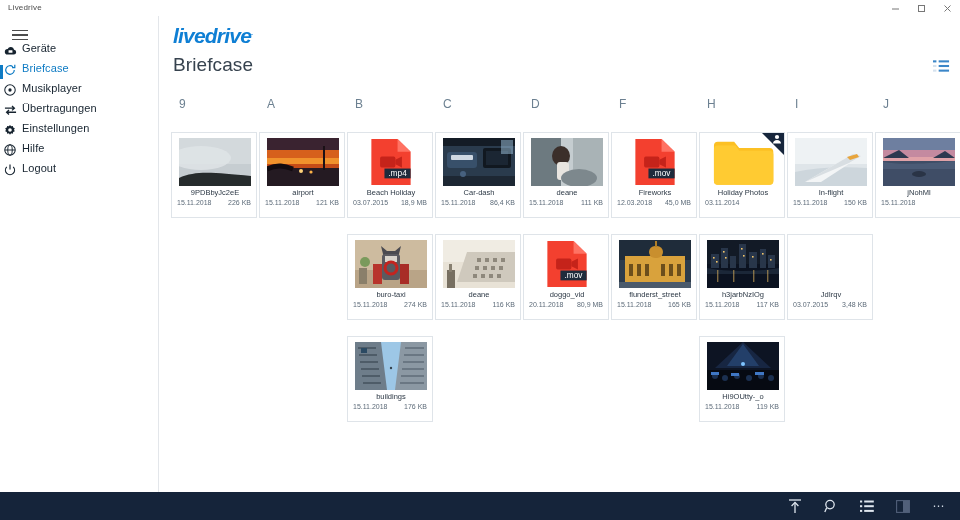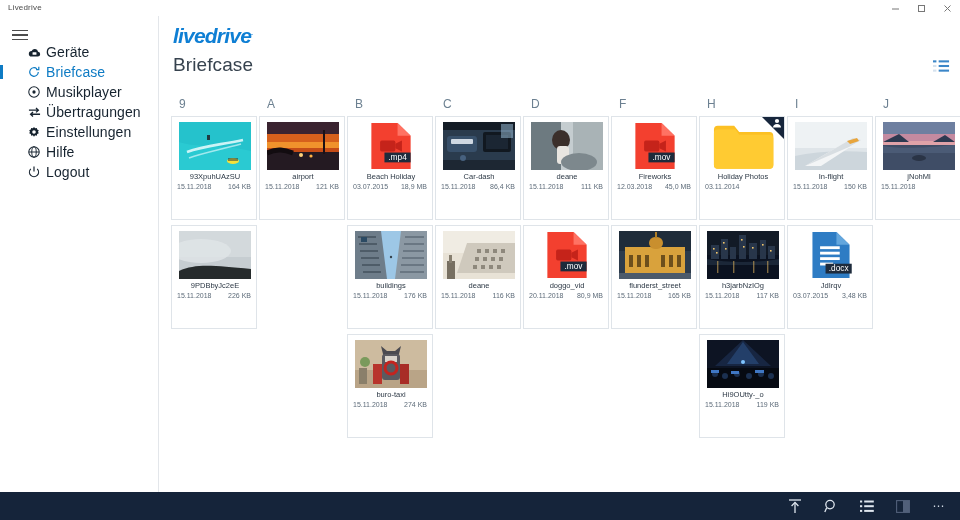--- a/index.html
+++ b/index.html
@@ -42,23 +42,23 @@
   .hamburger {
     position: absolute; left: 8px; top: 8px;
     width: 24px; height: 22px;
     display: flex; flex-direction: column; justify-content: center; gap: 3px;
     padding: 0 4px;
   }
   .hamburger span { display: block; height: 1.6px; background: #4d4d4d; border-radius: 0; }
 
   .navlist { position: absolute; left: 0; top: 26px; width: 159px; }
   .navitem {
-    position: relative; height: 20px; display: flex; align-items: center;
-    padding-left: 24px; margin-bottom: 0;
-    font-size: 14px; color: #16232f;
+    position: relative; height: 20px; display: flex; 
+    padding-left: 0; margin-bottom: 0;
+    font-size: 11px; color: #16232f;
   }
   .navitem .navicon {
     width: 20px; min-width: 20px; height: 16px;
     display: flex; align-items: center; justify-content: center;
     color: #1c2b3a;
   }
   .navitem .navlabel { padding-left: 2px; letter-spacing: .1px; }
   .navitem.active { color: #0e7bc4; }
   .navitem.active .navicon { color: #0e7bc4; }
   .navitem.active::before {
@@ -102,21 +102,21 @@
     overflow: hidden;
   }
   .columns { position: relative; display: flex; padding-left: 10px; }
   .column { width: 88px; min-width: 88px; }
   .colhead {
     height: 24px; font-size: 12px; color: #6c8091;
     font-weight: 300; padding-left: 9px; line-height: 24px;
   }
   .card {
     position: relative;
-    width: 86px; height: 104px; margin: 0 1px 5px 1px;
+    width: 86px; height: 86px; margin: 16px 1px 5px 1px;
     background: #ffffff;
     border: 1px solid #dfe4e9;
     overflow: hidden;
   }
   .thumb {
     position: absolute; left: 7px; top: 5px;
     width: 72px; height: 48px;
     background: #e8eaec; overflow: hidden;
   }
   .thumb svg { display: block; width: 72px; height: 48px; }
@@ -303,38 +303,20 @@
       </div>
     </div>
 
     <div class="gridwrap">
       <div class="columns" id="columns">
           <div class="column">
             <div class="colhead">9</div>
             <div class="card">
               <div class="thumb">
                 <svg viewBox="0 0 72 48" preserveAspectRatio="none">
-                  <rect width="72" height="48" fill="#25c2cc"></rect>
-                  <path d="M0 20c18 6 40 2 72 9v19H0z" fill="#2fcfd6" opacity=".6"></path>
-                  <path d="M8 30c16-6 32-7 56-12" stroke="#eafcfd" stroke-width="2.6" fill="none" opacity=".85"></path>
-                  <path d="M10 36c14-5 30-8 52-14" stroke="#d6f7f9" stroke-width="1.6" fill="none" opacity=".7"></path>
-                  <ellipse cx="54" cy="39" rx="6" ry="3" fill="#f4e13a"></ellipse>
-                  <rect cx="0" x="49" y="36" width="10" height="3" fill="#1c2b33" opacity=".5"></rect>
-                  <rect x="28" y="13" width="3" height="5" fill="#203a42"></rect>
-                </svg>
-              </div>
-              <div class="cname">93XpuhUAzSU</div>
-      <div class="cmeta">
-        <span class="date">15.11.2018</span>
-        <span class="size">164 KB</span>
-      </div>
-            </div>
-            <div class="card">
-              <div class="thumb">
-                <svg viewBox="0 0 72 48" preserveAspectRatio="none">
                   <rect width="72" height="48" fill="#c6cdd1"></rect>
                   <rect width="72" height="26" fill="#d3d9dc"></rect>
                   <ellipse cx="22" cy="20" rx="30" ry="12" fill="#e0e5e7" opacity=".8"></ellipse>
                   <path d="M0 40c18-8 36-5 72-2v10H0z" fill="#262b2c"></path>
                 </svg>
               </div>
               <div class="cname">9PDBbyJc2eE</div>
       <div class="cmeta">
         <span class="date">15.11.2018</span>
         <span class="size">226 KB</span>
@@ -382,20 +364,41 @@
               </div>
               <div class="cname">Beach Holiday</div>
       <div class="cmeta">
         <span class="date">03.07.2015</span>
         <span class="size">18,9 MB</span>
       </div>
             </div>
             <div class="card">
               <div class="thumb">
                 <svg viewBox="0 0 72 48" preserveAspectRatio="none">
+                  <rect width="72" height="48" fill="#cdbb9f"></rect>
+                  <rect y="30" width="72" height="18" fill="#b9a487"></rect>
+                  <path d="M26 6l3 12h14l3-12-6 5h-8z" fill="#4a4a50"></path>
+                  <rect x="27" y="14" width="18" height="26" rx="3" fill="#5a5a60"></rect>
+                  <rect x="30" y="16" width="12" height="6" fill="#d8d3cb"></rect>
+                  <circle cx="36" cy="28" r="6" fill="none" stroke="#c3241f" stroke-width="3"></circle>
+                  <rect x="18" y="24" width="9" height="20" fill="#b8342c"></rect>
+                  <rect x="45" y="24" width="9" height="20" fill="#a82c26"></rect>
+                  <circle cx="10" cy="22" r="5" fill="#7a9a5c"></circle>
+                  <rect x="4" y="28" width="8" height="16" fill="#8a7f6a"></rect>
+                </svg>
+              </div>
+              <div class="cname">buro-taxi</div>
+      <div class="cmeta">
+        <span class="date">15.11.2018</span>
+        <span class="size">274 KB</span>
+      </div>
+            </div>
+            <div class="card">
+              <div class="thumb">
+                <svg viewBox="0 0 72 48" preserveAspectRatio="none">
                   <rect width="72" height="48" fill="#9dc7e6"></rect>
                   <path d="M0 0h26l6 48H0z" fill="#6e7d8a"></path>
                   <path d="M72 0H46l-6 48h32z" fill="#8b98a3"></path>
                   <g fill="#4e5c68">
                     <rect x="3" y="5" width="18" height="2"></rect>
                     <rect x="4" y="12" width="18" height="2"></rect>
                     <rect x="5" y="19" width="18" height="2"></rect>
                     <rect x="6" y="26" width="18" height="2"></rect>
                     <rect x="7" y="33" width="18" height="2"></rect>
                     <rect x="8" y="40" width="18" height="2"></rect>
@@ -409,41 +412,20 @@
                     <rect x="45" y="40" width="24" height="2"></rect>
                   </g>
                   <rect x="6" y="6" width="6" height="5" fill="#2b4a63"></rect>
                   <circle cx="36" cy="26" r="1.2" fill="#35424d"></circle>
                 </svg>
               </div>
               <div class="cname">buildings</div>
       <div class="cmeta">
         <span class="date">15.11.2018</span>
         <span class="size">176 KB</span>
-      </div>
-            </div>
-            <div class="card">
-              <div class="thumb">
-                <svg viewBox="0 0 72 48" preserveAspectRatio="none">
-                  <rect width="72" height="48" fill="#cdbb9f"></rect>
-                  <rect y="30" width="72" height="18" fill="#b9a487"></rect>
-                  <path d="M26 6l3 12h14l3-12-6 5h-8z" fill="#4a4a50"></path>
-                  <rect x="27" y="14" width="18" height="26" rx="3" fill="#5a5a60"></rect>
-                  <rect x="30" y="16" width="12" height="6" fill="#d8d3cb"></rect>
-                  <circle cx="36" cy="28" r="6" fill="none" stroke="#c3241f" stroke-width="3"></circle>
-                  <rect x="18" y="24" width="9" height="20" fill="#b8342c"></rect>
-                  <rect x="45" y="24" width="9" height="20" fill="#a82c26"></rect>
-                  <circle cx="10" cy="22" r="5" fill="#7a9a5c"></circle>
-                  <rect x="4" y="28" width="8" height="16" fill="#8a7f6a"></rect>
-                </svg>
-              </div>
-              <div class="cname">buro-taxi</div>
-      <div class="cmeta">
-        <span class="date">15.11.2018</span>
-        <span class="size">274 KB</span>
       </div>
             </div>
           </div>
           <div class="column">
             <div class="colhead">C</div>
             <div class="card">
               <div class="thumb">
                 <svg viewBox="0 0 72 48" preserveAspectRatio="none">
                   <rect width="72" height="48" fill="#1d2733"></rect>
                   <rect x="0" y="8" width="72" height="30" fill="#2a3b4d"></rect>
@@ -685,36 +667,20 @@
                   <path d="M52 19l10-3 2 3-9 3z" fill="#e8a53c"></path>
                 </svg>
               </div>
               <div class="cname">In-flight</div>
       <div class="cmeta">
         <span class="date">15.11.2018</span>
         <span class="size">150 KB</span>
       </div>
             </div>
             <div class="card">
-              <div class="thumb blank">
-                <div class="ficon">
-    <svg width="38" height="44" viewBox="0 0 38 44">
-      <path d="M2 1h22l12 11.5V43H2z" fill="#2e7cc4"></path>
-      <path d="M24 1l12 11.5H24z" fill="#63a6dd"></path>
-      <g fill="#ffffff">
-                      <rect x="9" y="14" width="18" height="2.6"></rect>
-                      <rect x="9" y="19" width="18" height="2.6"></rect>
-                      <rect x="9" y="24" width="18" height="2.6"></rect>
-                      <rect x="9" y="29" width="12" height="2.6"></rect>
-                    </g>
-      <rect x="14" y="30" width="24" height="9" fill="#1e2b3c"></rect>
-      <text x="26" y="37" font-family="Liberation Sans, sans-serif" font-size="7.6" fill="#ffffff" text-anchor="middle">.docx</text>
-    </svg>
-                </div>
-              </div>
               <div class="cname">JdIrqv</div>
       <div class="cmeta">
         <span class="date">03.07.2015</span>
         <span class="size">3,48 KB</span>
       </div>
             </div>
           </div>
           <div class="column">
             <div class="colhead">J</div>
             <div class="card">

